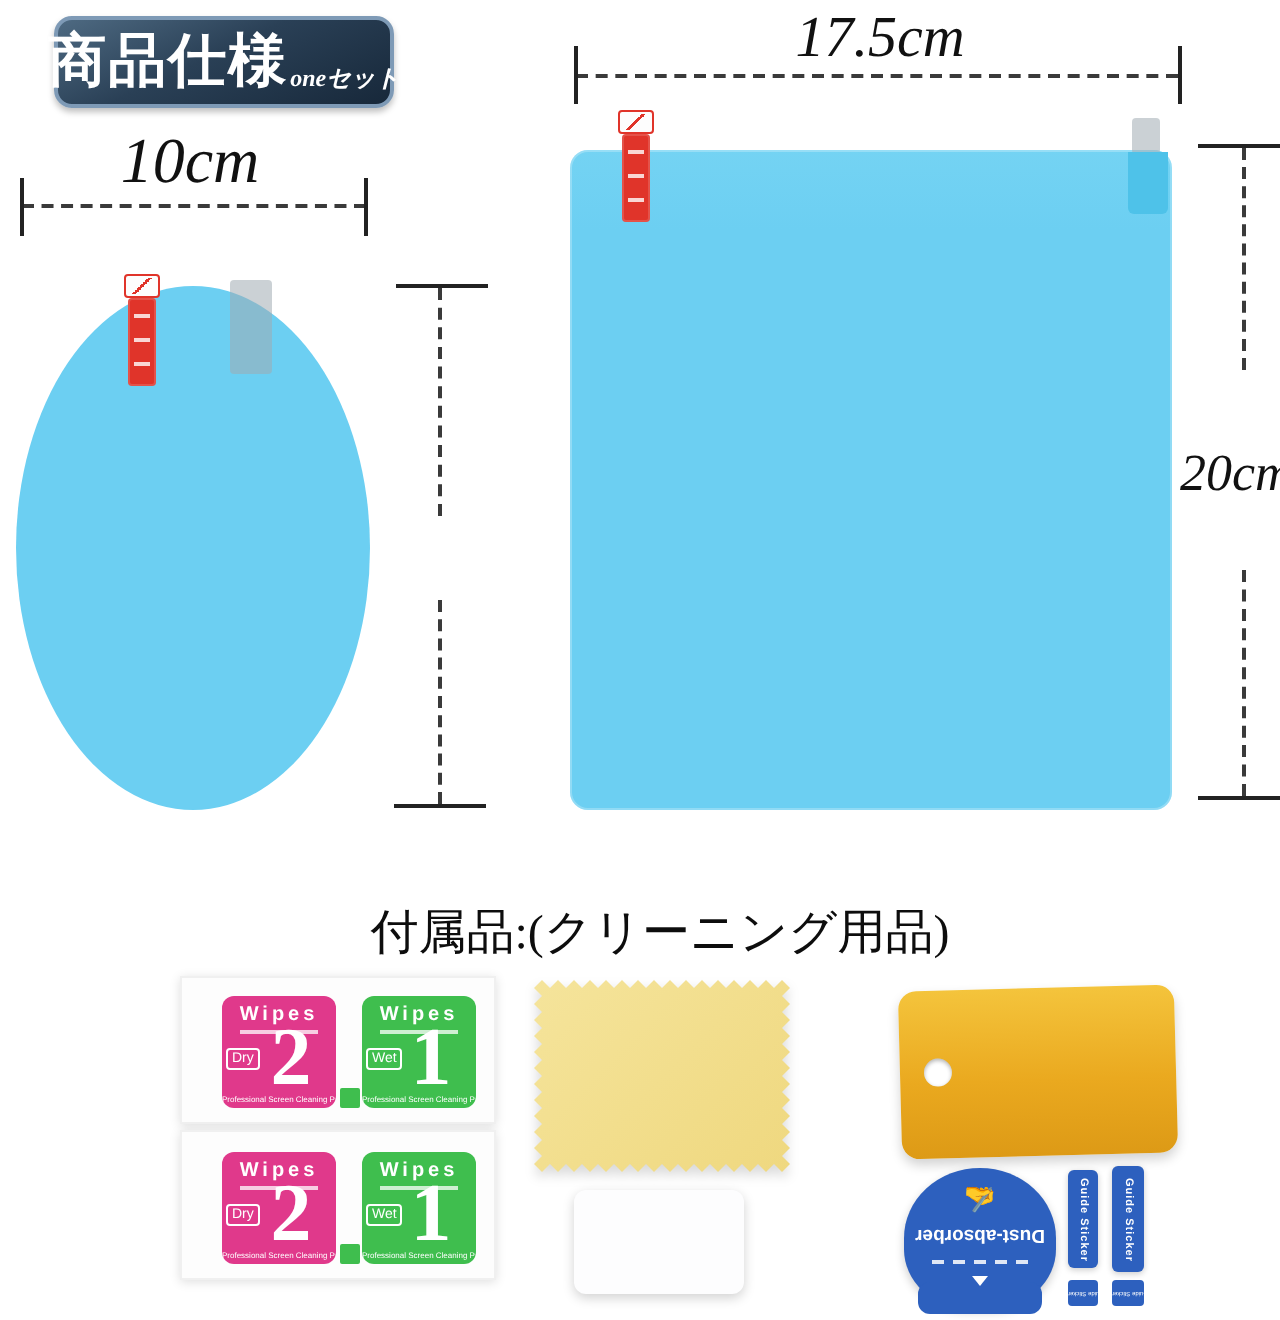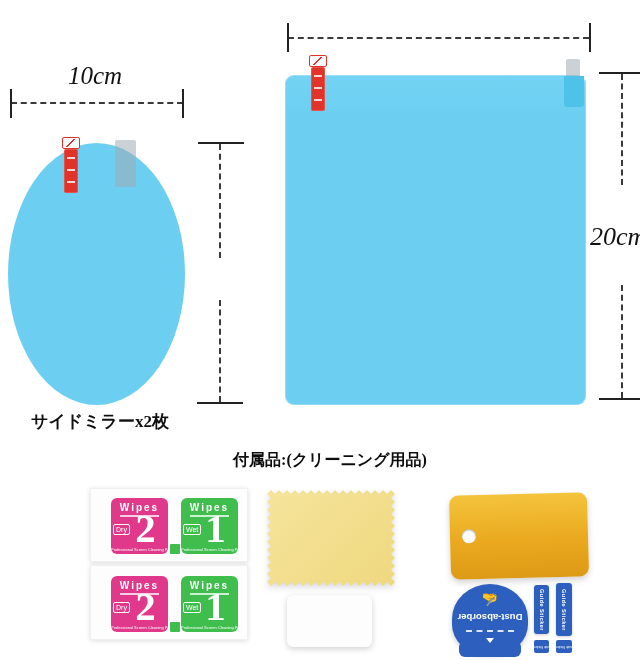--- a/index.html
+++ b/index.html
@@ -12,21 +12,21 @@
          border:2px solid #7e9ab6;border-radius:9px;box-sizing:border-box;
          display:flex;align-items:center;justify-content:center;
          box-shadow:0 2px 3px rgba(0,0,0,.25);}
   .badge-title{color:#fff;font-family:"Liberation Serif",serif;font-weight:bold;
                font-size:29px;letter-spacing:1px;white-space:nowrap;}
   .badge-sub{color:#fff;font-family:"Liberation Serif",serif;font-style:italic;
              font-size:12px;font-weight:bold;align-self:flex-end;margin:0 0 4px 1px;white-space:nowrap;}
 
   
   .dim-label{position:absolute;font-family:"Liberation Serif",serif;font-style:italic;
-             color:#111;font-size:25px;text-align:center;white-space:nowrap;}
+             color:#111;font-size:32px;text-align:center;white-space:nowrap;}
   .hdash{position:absolute;border-top:2px dashed #3a3a3a;}
   .vdash{position:absolute;border-left:2px dashed #3a3a3a;}
   .vtick{position:absolute;border-left:2px solid #222;}
   .htick{position:absolute;border-top:2px solid #222;}
 
   
   .oval-film{position:absolute;left:8px;top:143px;width:177px;height:262px;
              background:#6ccff2;border-radius:50%;}
   .square-film{position:absolute;left:285px;top:75px;width:301px;height:330px;
                background:linear-gradient(180deg,#74d3f3 0%,#6ccff2 12%);
@@ -36,22 +36,22 @@
   .red-strip{position:absolute;background:#e0342a;border-radius:2px;
              box-shadow:inset 0 0 0 1px rgba(255,255,255,.15);}
   .red-strip i{position:absolute;left:3px;right:3px;height:2px;background:rgba(255,255,255,.8);}
   .red-notch{position:absolute;background:#fdfdfd;border:1.5px solid #e0342a;border-radius:2px;box-sizing:border-box;}
   .red-notch i{position:absolute;left:2px;top:1px;right:2px;bottom:1px;
                background:linear-gradient(135deg,transparent 45%,#e0342a 45%,#e0342a 55%,transparent 55%);}
 
   .film-caption{position:absolute;font-family:"Liberation Serif",serif;font-weight:bold;
                 color:#101010;font-size:17px;text-align:center;white-space:nowrap;}
   .acc-heading{position:absolute;left:110px;top:450px;width:440px;text-align:center;
-               font-family:"Liberation Serif",serif;font-weight:bold;color:#0d0d0d;
-               font-size:16px;white-space:nowrap;}
+               font-family:"Liberation Serif",serif;font-weight:normal;color:#0d0d0d;
+               font-size:24px;white-space:nowrap;}
 
   
   .sachet{position:absolute;left:90px;width:158px;background:#fdfdfd;
           box-shadow:0 1px 5px rgba(0,0,0,.13);border:1px solid #f0f0f0;box-sizing:border-box;}
   .packet{position:absolute;width:57px;height:56px;border-radius:6px;overflow:hidden;}
   .packet.pink{background:#e0398b;}
   .packet.green{background:#3fbe4e;}
   .wbrand{margin-top:4px;text-align:center;color:#fff;font-weight:bold;font-size:10px;
           letter-spacing:2px;}
   .wsub{width:68%;height:2px;background:rgba(255,255,255,.75);margin:2px auto 0;}
@@ -93,20 +93,24 @@
                letter-spacing:.5px;white-space:nowrap;}
   .gsmall{position:absolute;background:#2d60be;border-radius:2px;overflow:hidden;
           color:#fff;font-size:3px;text-align:center;line-height:13px;transform-origin:center;}
   .gsmall span{display:inline-block;transform:rotate(180deg);white-space:nowrap;}
 </style>
 </head>
 <body>
 
 <div class="canvas">
 
+  <div class="badge">
+    <span class="badge-title">商品仕様</span>
+    <span class="badge-sub">oneセット</span>
+  </div>
 
   <div class="dim-label" style="left:20px;top:62px;width:150px">10cm</div>
   <div class="hdash" style="left:11px;top:102px;width:172px"></div>
   <div class="vtick" style="left:10px;top:89px;height:29px"></div>
   <div class="vtick" style="left:182px;top:89px;height:29px"></div>
 
   <div class="oval-film"></div>
   <div class="gray-tab" style="left:115px;top:140px;width:21px;height:47px"></div>
   <div class="red-notch" style="left:62px;top:137px;width:18px;height:12px">
       <i></i>
@@ -115,22 +119,22 @@
     <i style="top:8px"></i>
       <i style="top:20px"></i>
       <i style="top:32px"></i>
   </div>
 
   <div class="htick" style="left:198px;top:142px;width:46px"></div>
   <div class="vdash" style="left:219px;top:144px;height:114px"></div>
   <div class="vdash" style="left:219px;top:300px;height:102px"></div>
   <div class="htick" style="left:197px;top:402px;width:46px"></div>
 
-  <div class="film-caption" style="left:10px;top:410px;width:180px">サイドミラーx2枚</div>
-
+
+  <div class="dim-label" style="left:340px;top:3px;width:200px;font-size:29px">17.5cm</div>
   <div class="hdash" style="left:288px;top:37px;width:301px"></div>
   <div class="vtick" style="left:287px;top:23px;height:29px"></div>
   <div class="vtick" style="left:589px;top:23px;height:29px"></div>
 
   <div class="square-film"></div>
   <div class="gray-tab" style="left:566px;top:59px;width:14px;height:18px"></div>
   <div class="inner-tab" style="left:564px;top:76px;width:20px;height:31px"></div>
   <div class="red-notch" style="left:309px;top:55px;width:18px;height:12px">
       <i></i>
     </div>

